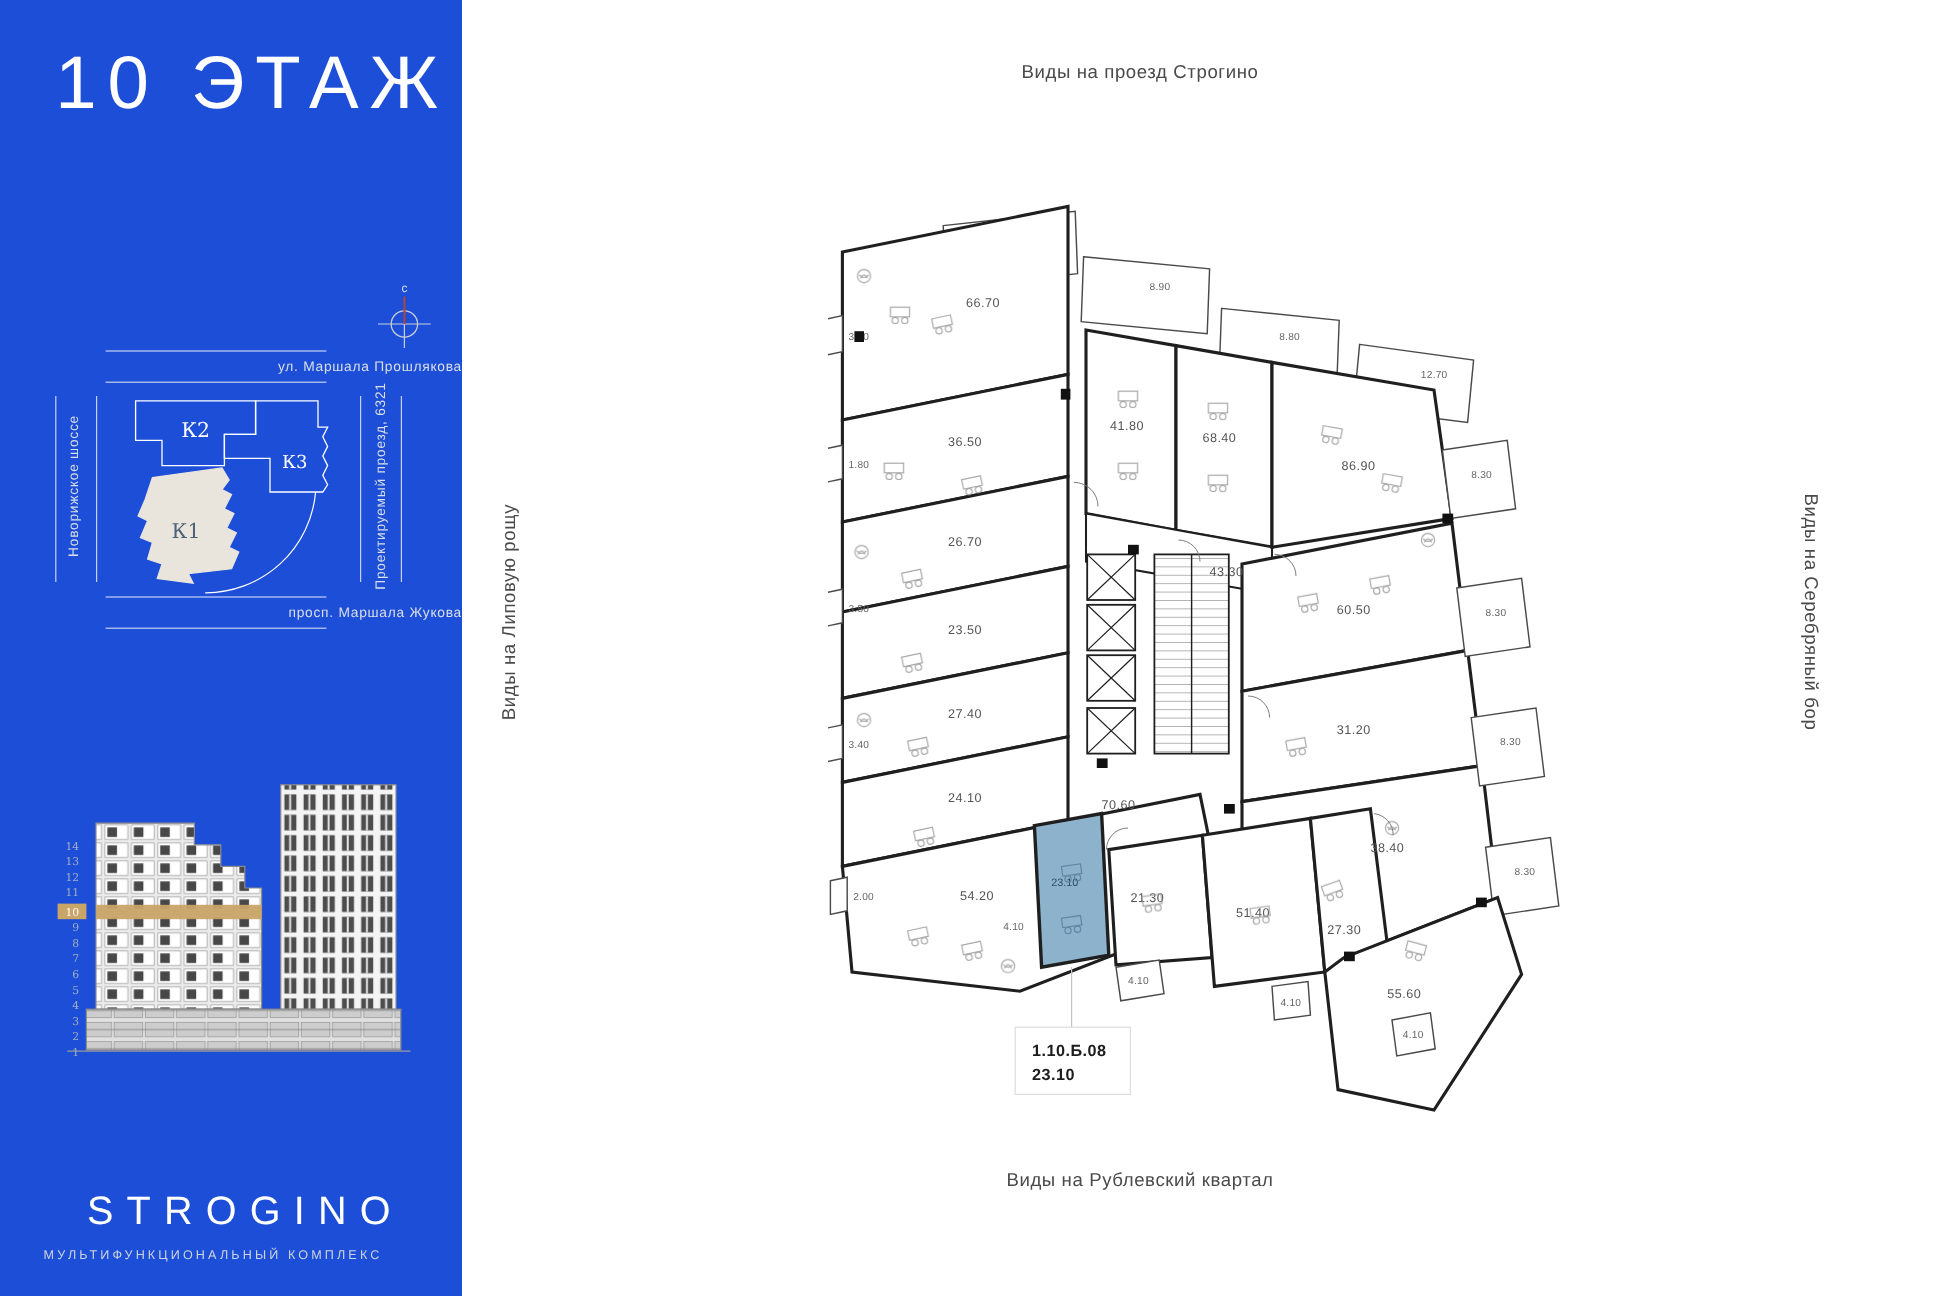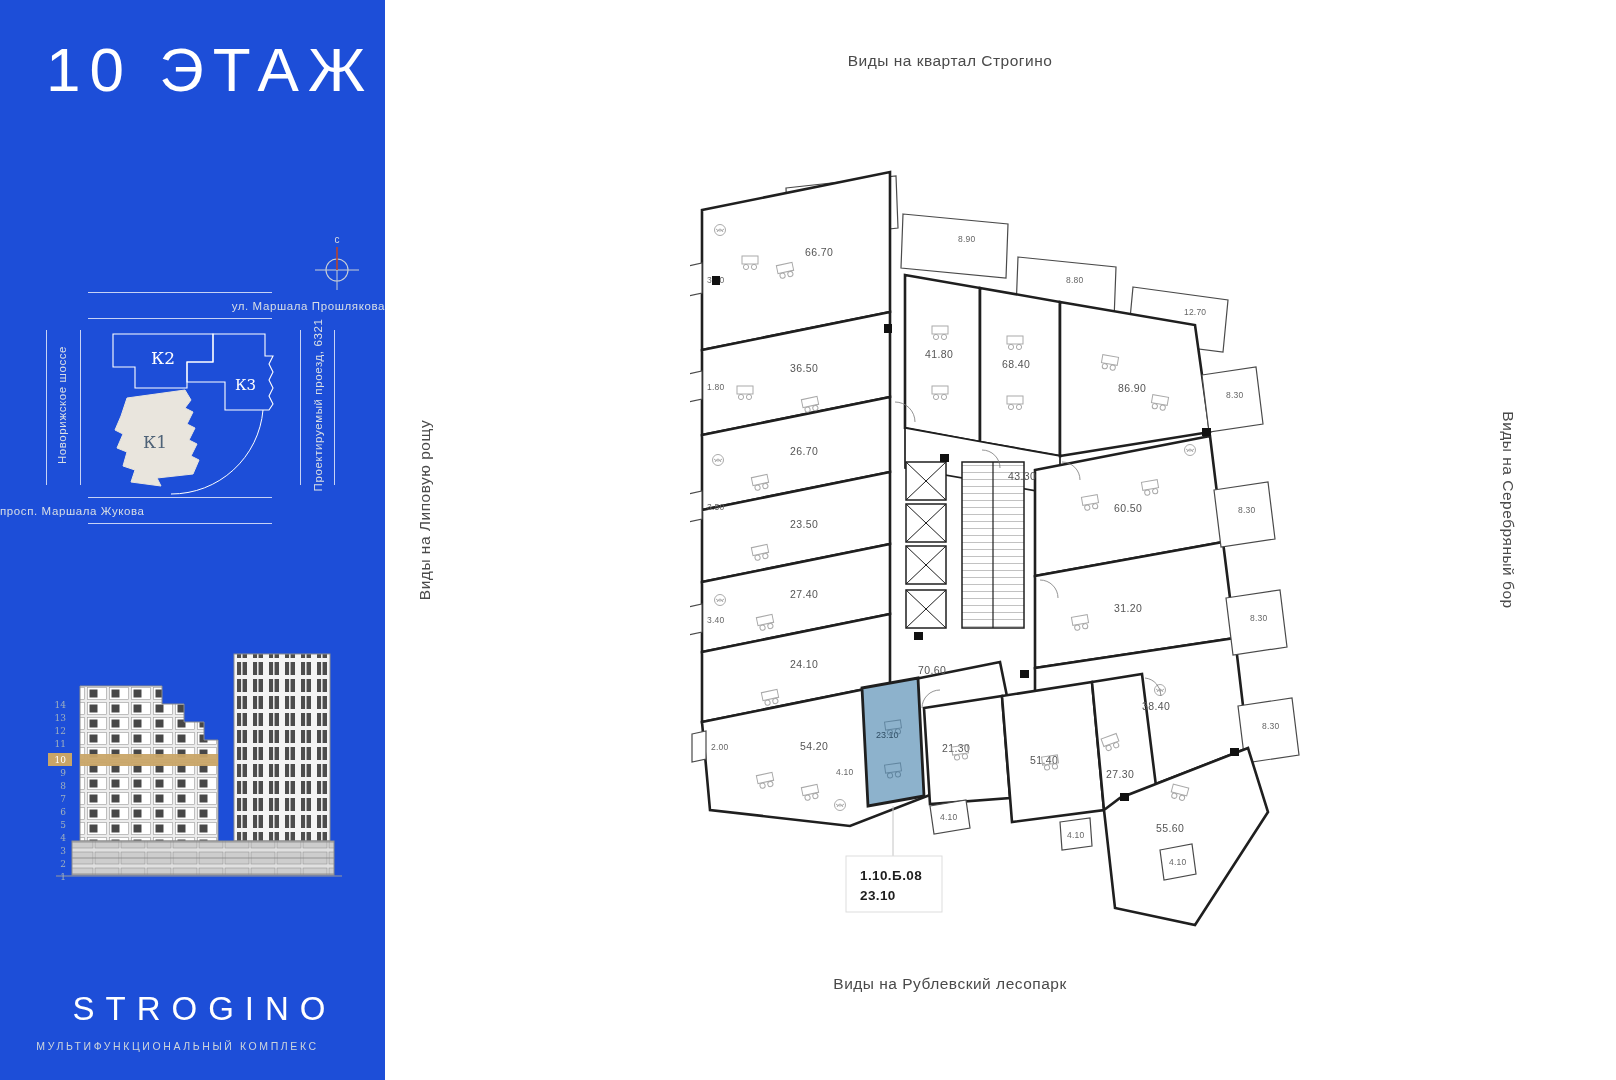--- a/index.html
+++ b/index.html
@@ -54,21 +54,21 @@
   <div class="mapline" style="left:88px;top:318px;width:184px;height:1px"></div>
 
   <div class="street" style="left:62px;top:405px;transform:translate(-50%,-50%) rotate(-90deg)">Новорижское шоссе</div>
   <div class="mapline" style="left:46px;top:330px;width:1px;height:155px"></div>
   <div class="mapline" style="left:80px;top:330px;width:1px;height:155px"></div>
 
   <div class="street" style="left:318px;top:405px;transform:translate(-50%,-50%) rotate(-90deg)">Проектируемый проезд, 6321</div>
   <div class="mapline" style="left:300px;top:330px;width:1px;height:155px"></div>
   <div class="mapline" style="left:334px;top:330px;width:1px;height:155px"></div>
 
-  <div class="street" style="left:0;top:505px;width:385px;text-align:left">просп. Маршала Жукова</div>
+  <div class="street" style="left:0;top:505px;width:385px;text-align:right">просп. Маршала Жукова</div>
   <div class="mapline" style="left:88px;top:497px;width:184px;height:1px"></div>
   <div class="mapline" style="left:88px;top:523px;width:184px;height:1px"></div>
 
   <svg class="abs" style="left:95px;top:322px" width="190" height="180" viewBox="0 0 190 180">
     <polygon points="18,12 118,12 118,40 92,40 92,66 40,66 40,45 18,45" fill="none" stroke="#ffffff" stroke-width="1.1"></polygon>
     <polygon points="118,12 170,12 170,34 178,34 174,42 178,50 174,58 178,66 174,74 178,82 174,88 130,88 130,60 92,60 92,40 118,40" fill="none" stroke="#ffffff" stroke-width="1.1"></polygon>
     <polygon points="32,76 90,68 96,78 90,86 98,90 92,102 100,106 94,118 102,122 96,134 104,138 98,152 62,156 66,164 36,160 40,148 28,144 32,130 22,126 28,112 20,108 26,94" fill="#e9e5dd" stroke="#e9e5dd"></polygon>
     <path d="M168,88 A92,92 0 0 1 76,172" fill="none" stroke="#ffffff" stroke-width="1"></path>
     <text x="56" y="42" font-family="DejaVu Serif, serif" font-size="17" fill="#ffffff">К2</text>
     <text x="140" y="68" font-family="DejaVu Serif, serif" font-size="15" fill="#ffffff">К3</text>
@@ -119,24 +119,24 @@
       <text x="24" y="228">3</text>
       <text x="24" y="241">2</text>
       <text x="24" y="254">1</text>
     </g>
   </svg>
 
   <div id="logo-title">STROGINO</div>
   <div id="logo-sub">МУЛЬТИФУНКЦИОНАЛЬНЫЙ КОМПЛЕКС</div>
 </div>
 
-<div class="viewlabel" style="left:950px;top:52px;transform:translateX(-50%)">Виды на квартал Строгино</div>
+<div class="viewlabel" style="left:950px;top:52px;transform:translateX(-50%)">Виды на проезд Строгино</div>
 <div class="viewlabel" style="left:425px;top:510px;transform:translate(-50%,-50%) rotate(-90deg)">Виды на Липовую рощу</div>
 <div class="viewlabel" style="left:1508px;top:510px;transform:translate(-50%,-50%) rotate(90deg)">Виды на Серебряный бор</div>
-<div class="viewlabel" style="left:950px;top:975px;transform:translateX(-50%)">Виды на Рублевский лесопарк</div>
+<div class="viewlabel" style="left:950px;top:975px;transform:translateX(-50%)">Виды на Рублевский квартал</div>
 
 <svg class="abs" style="left:690px;top:150px" width="620" height="800" viewBox="0 0 620 800">
   <defs>
     <pattern id="st" width="8" height="7" patternUnits="userSpaceOnUse">
       <rect width="8" height="7" fill="#ffffff"></rect>
       <line x1="0" y1="0" x2="8" y2="0" stroke="#666666" stroke-width="0.8"></line>
     </pattern>
     <g id="desk">
       <rect x="-8" y="-4" width="16" height="8"></rect>
       <circle cx="-4" cy="7" r="2.6"></circle>

